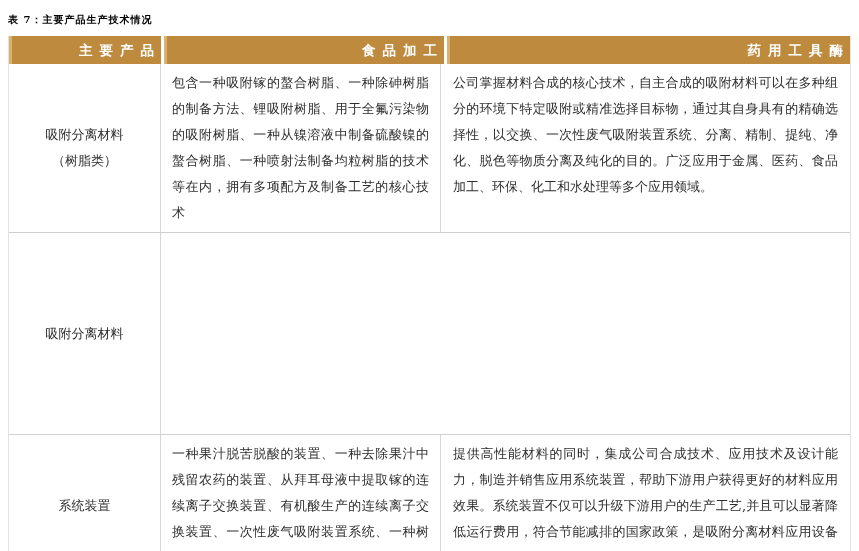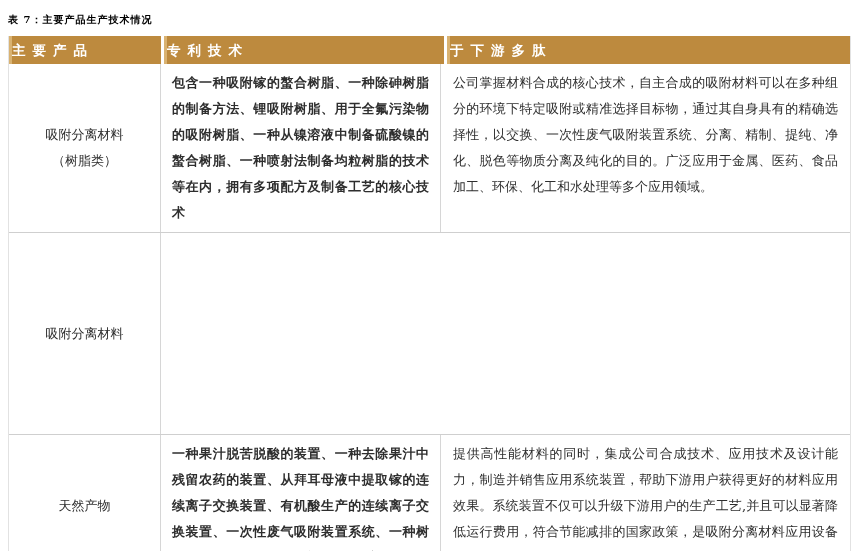--- a/index.html
+++ b/index.html
@@ -30,21 +30,21 @@
     display:flex;
     background:#ffffff;
     column-gap:3px;
   }
   .th{
     background:#bd8a3e;
     color:#ffffff;
     font-weight:bold;
     font-size:13.5px;
     letter-spacing:7px;
-    text-align:left;
+    text-align:right;
     height:28px;
     line-height:28px;
     box-sizing:border-box;
     border-left:3px solid #d9b271;
   }
   .th.c1{width:152px;}
   .th.c2{width:280px;}
   .th.c3{flex:1;}
   .trow{
     display:flex;
@@ -65,61 +65,60 @@
     align-items:center;
     text-align:left;
     border-right:1px solid #d6d6d6;
     padding:4px 2px;
   }
   .td.c2{
     width:280px;
     padding:6px 11px;
     text-align:justify;
     border-right:1px solid #d6d6d6;
-    font-weight:bold;
   }
   .td.c3{
     flex:1;
     padding:6px 12px;
     text-align:justify;
   }
   .r1{min-height:130px;}
   .r2{min-height:202px;}
   .r3{min-height:123px;}
 </style>
 </head>
 <body>
 
 <div class="page-title">表 7：主要产品生产技术情况</div>
 
 <div class="table-wrap">
 
   <div class="thead">
     <div class="th c1">主要产品</div>
-    <div class="th c2">专利技术</div>
-    <div class="th c3">于下游多肽</div>
+    <div class="th c2">食品加工</div>
+    <div class="th c3">药用工具酶</div>
   </div>
 
   <div class="trow r1">
     <div class="td c1">
       <span>吸附分离材料</span>
       <span>（树脂类）</span>
     </div>
     <div class="td c2">包含一种吸附镓的螯合树脂、一种除砷树脂的制备方法、锂吸附树脂、用于全氟污染物的吸附树脂、一种从镍溶液中制备硫酸镍的螯合树脂、一种喷射法制备均粒树脂的技术等在内，拥有多项配方及制备工艺的核心技术</div>
     <div class="td c3">公司掌握材料合成的核心技术，自主合成的吸附材料可以在多种组分的环境下特定吸附或精准选择目标物，通过其自身具有的精确选择性，以交换、一次性废气吸附装置系统、分离、精制、提纯、净化、脱色等物质分离及纯化的目的。广泛应用于金属、医药、食品加工、环保、化工和水处理等多个应用领域。</div>
   </div>
 
   <div class="trow r2">
     <div class="td c1">
       <span>吸附分离材料</span>
     </div>
   </div>
 
   <div class="trow r3">
     <div class="td c1">
-      <span>天然产物</span>
+      <span>系统装置</span>
       <span></span>
     </div>
     <div class="td c2">一种果汁脱苦脱酸的装置、一种去除果汁中残留农药的装置、从拜耳母液中提取镓的连续离子交换装置、有机酸生产的连续离子交换装置、一次性废气吸附装置系统、一种树脂柱装置等多项包含系统装置的核心技术</div>
     <div class="td c3">提供高性能材料的同时，集成公司合成技术、应用技术及设计能力，制造并销售应用系统装置，帮助下游用户获得更好的材料应用效果。系统装置不仅可以升级下游用户的生产工艺,并且可以显著降低运行费用，符合节能减排的国家政策，是吸附分离材料应用设备先进的运行模式。</div>
   </div>
 
 </div>
 
 </body></html>

